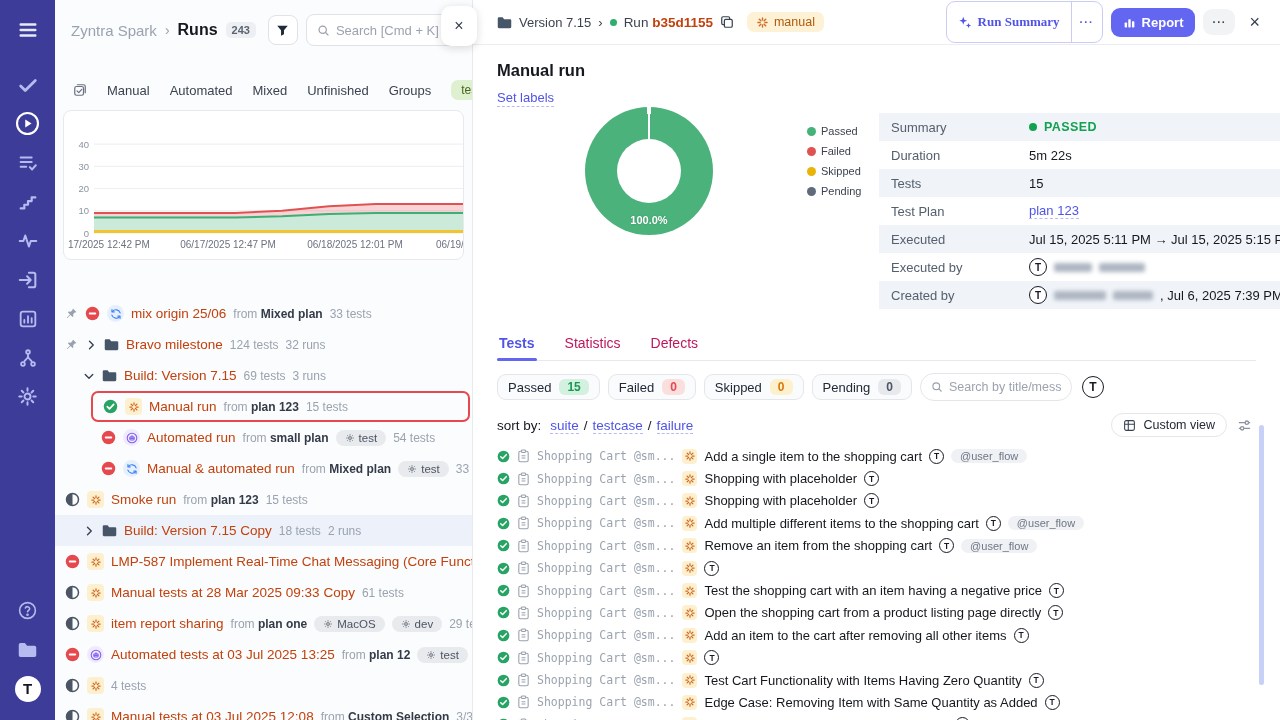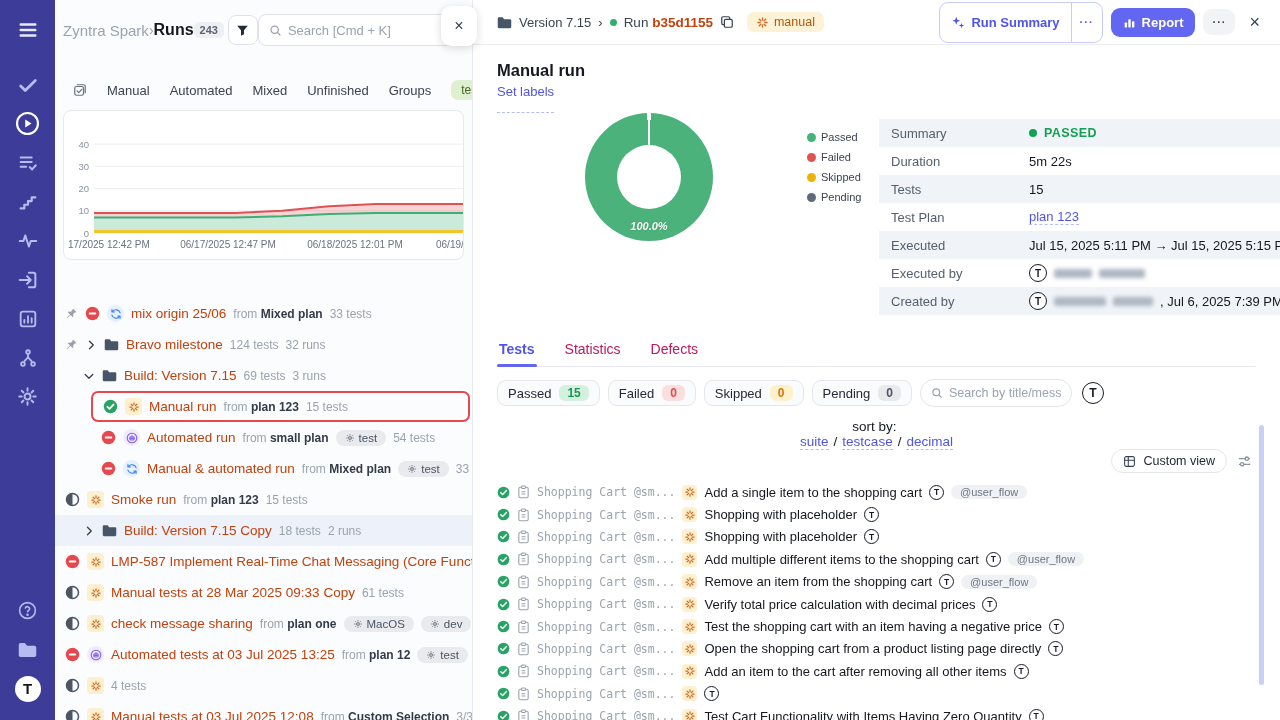--- a/index.html
+++ b/index.html
@@ -11,21 +11,21 @@
 
   
   .rail{width:55px;flex:0 0 55px;background:#3d3d99;display:flex;flex-direction:column;align-items:center;padding:10px 0 12px;}
   .rail-btn{width:55px;height:39px;display:flex;align-items:center;justify-content:center;background:none;border:none;}
   .rail-btn.menu{margin-bottom:16px;}
   .rail-spacer{flex:1;}
   .rail-logo{width:26px;height:26px;border-radius:50%;background:#fff;color:#14161d;font-weight:800;font-size:15px;display:flex;align-items:center;justify-content:center;}
 
   
   .lpanel{width:418px;flex:0 0 418px;background:#fbfcfd;border-right:1px solid #e7e9ee;position:relative;overflow:hidden;}
-  .lp-head{display:flex;align-items:center;padding:14px 12px 8px 8px;}
+  .lp-head{display:flex;align-items:center;gap:8px;padding:14px 12px 8px 16px;}
   .crumb-app{color:#9aa3af;font-size:15px;white-space:nowrap;}
   .crumb-sep{color:#9aa3af;font-size:14px;}
   .crumb-page{color:#15181e;font-size:16px;font-weight:700;}
   .count-badge{background:#edeff3;color:#5b6472;font-size:11px;font-weight:600;padding:2px 6px;border-radius:5px;}
   .filter-btn{width:30px;height:30px;flex:none;border:1px solid #dfe2e8;border-radius:8px;background:#fff;display:flex;align-items:center;justify-content:center;margin-left:4px;}
   .search-sm{flex:1;height:32px;border:1px solid #dfe2e8;border-radius:8px;background:#fff;display:flex;align-items:center;gap:6px;padding:0 10px;min-width:0;}
   .search-sm input{border:none;outline:none;width:100%;font-size:13px;color:#374151;background:transparent;}
   ::placeholder{color:#9ca3af;opacity:1;}
   .lp-tabs{display:flex;align-items:center;gap:20px;padding:26px 0 10px 18px;font-size:13px;color:#3c4350;}
   .lp-tab{white-space:nowrap;}
@@ -54,32 +54,32 @@
   .rpanel{flex:1;background:#fff;position:relative;overflow:hidden;}
   .rp-top{height:45px;border-bottom:1px solid #ebedf1;display:flex;align-items:center;gap:7px;padding:0 14px 0 24px;}
   .bc-text{font-size:13px;color:#3c4350;white-space:nowrap;}
   .dot-green{width:7px;height:7px;border-radius:50%;background:#2fae6e;flex:none;}
   .bc-run{font-size:13.5px;color:#3c4350;white-space:nowrap;}
   .bc-id{font-weight:800;color:#c2410c;}
   .manual-chip{display:inline-flex;align-items:center;gap:5px;background:#fdf2d6;color:#b05a0a;font-size:12.5px;padding:3px 9px;border-radius:7px;margin-left:6px;}
   .manual-chip .mi{width:13px;height:13px;background:transparent;}
   .top-actions{margin-left:auto;display:flex;align-items:center;gap:8px;}
   .rs-btn{display:flex;align-items:stretch;border:1px solid #c9cdf6;border-radius:9px;background:#fff;overflow:hidden;}
-  .rs-main{display:flex;align-items:center;gap:6px;padding:12px 11px;color:#5054e6;font-size:13px;font-weight:600;}
+  .rs-main{display:flex;align-items:center;gap:6px;padding:12px 11px;color:#5054e6;font-size:13px;font-weight:600;font-family:Liberation Serif, serif;}
   .rs-more{border-left:1px solid #c9cdf6;display:flex;align-items:center;padding:0 8px;color:#5054e6;font-size:11px;font-weight:700;letter-spacing:1px;}
   .report-btn{display:flex;align-items:center;gap:6px;background:#6366f1;color:#fff;border:none;border-radius:9px;padding:7px 12px;font-size:13px;font-weight:600;}
   .more-btn{background:#f2f3f5;border:none;border-radius:9px;padding:7px 9px;font-size:11px;font-weight:700;color:#374151;letter-spacing:1px;}
   .close-btn{background:none;border:none;font-size:18px;color:#374151;padding:2px 6px;}
 
   .rp-body{padding:0 24px;position:relative;height:675px;}
   .run-h{font-size:16.5px;font-weight:700;margin-top:16px;color:#15181e;}
-  .setlabels{display:inline-block;margin-top:4px;font-size:13px;color:#5054e6;border-bottom:1px dashed #b8bbf2;padding-bottom:13px;}
+  .setlabels{display:inline-block;margin-top:10px;font-size:13px;color:#5054e6;border-bottom:1px dashed #b8bbf2;padding-bottom:1px;}
 
   .overview{display:flex;margin-top:6px;height:212px;}
-  .donut-zone{width:310px;flex:0 0 310px;padding-left:88px;margin-top:-6px;font-style:italic;}
+  .donut-zone{width:310px;flex:0 0 310px;padding-left:88px;margin-top:-6px;}
   .donut{width:128px;height:128px;border-radius:50%;background:conic-gradient(from -1.5deg,#ffffff 0 3deg,#4bb27b 3deg 360deg);position:relative;}
   .donut::after{content:"";position:absolute;inset:32px;background:#fff;border-radius:50%;}
   .donut-val{position:absolute;left:0;right:0;bottom:9px;text-align:center;color:#fff;font-size:11px;font-weight:700;z-index:2;text-shadow:0 0 2px rgba(0,0,0,.2);}
   .legend-zone{width:72px;flex:0 0 72px;padding-top:12px;display:flex;flex-direction:column;gap:8px;}
   .lg-item{display:flex;align-items:center;gap:5px;font-size:11px;color:#3c4350;white-space:nowrap;}
   .lg-dot{width:9px;height:9px;border-radius:50%;flex:none;}
 
   .details{flex:1;}
   .dr{display:flex;align-items:center;min-height:28px;padding:0 12px;font-size:13px;}
   .dr.shade{background:#f0f4f9;}
@@ -100,21 +100,21 @@
   .fchip{display:flex;align-items:center;gap:8px;border:1px solid #e4e6ea;background:#fafbfc;border-radius:9px;padding:4px 10px;font-size:13px;color:#232936;}
   .fb{border-radius:6px;padding:1px 8px;font-size:12px;font-weight:600;}
   .fb-passed{background:#d4f0df;color:#199854;}
   .fb-failed{background:#fbdede;color:#e5484d;}
   .fb-skipped{background:#fcf0cd;color:#d97706;}
   .fb-pending{background:#e7e9ed;color:#4b5563;}
   .search-pill{display:flex;align-items:center;gap:6px;border:1px solid #e4e6ea;border-radius:16px;background:#fff;height:28px;padding:0 10px;width:152px;flex:none;}
   .search-pill input{border:none;outline:none;font-size:12.5px;width:100%;background:transparent;color:#374151;}
   .filters-row .tava{width:22px;height:22px;font-size:12px;margin-left:2px;}
 
-  .sort-row{display:flex;align-items:center;margin-top:12px;font-size:13.5px;color:#15181e;flex-direction:column;}
+  .sort-row{display:flex;align-items:center;margin-top:12px;font-size:13.5px;color:#15181e;}
   .sort-label{margin-right:4px;}
   .sortlink{color:#5054e6;border-bottom:1px dashed #b8bbf2;margin:0 5px;text-decoration:none;}
   .sort-sep{color:#15181e;}
   .sort-right{margin-left:auto;display:flex;align-items:center;gap:10px;margin-right:4px;}
   .cv-btn{display:flex;align-items:center;gap:7px;border:1px solid #e4e6ea;border-radius:15px;background:#fff;padding:4px 11px;font-size:12.5px;color:#232936;white-space:nowrap;}
   .sliders-btn{background:none;border:none;display:flex;}
 
   .tests-list{margin-top:8px;}
   .test-row{height:22.4px;display:flex;align-items:center;gap:7px;font-size:13px;white-space:nowrap;overflow:hidden;}
   .suite{font-family:"DejaVu Sans Mono",monospace;font-size:11.5px;color:#9aa3ae;}
@@ -489,21 +489,21 @@
             <svg width="15" height="15" viewBox="0 0 16 16">
               <circle cx="8" cy="8" r="6.4" fill="none" stroke="#4b5563" stroke-width="1.6"></circle>
               <path d="M8 1.6A6.4 6.4 0 0 0 8 14.4z" fill="#4b5563"></path>
             </svg>
           </span>
           <span class="mi icn" data-interactable="false">
             <svg width="10" height="10" viewBox="0 0 12 12" fill="none" stroke="#d26b24" stroke-width="1.5" stroke-linecap="round">
               <path d="M6 1v2.4M6 8.6V11M1 6h2.4M8.6 6H11M2.5 2.5l1.7 1.7M7.8 7.8l1.7 1.7M9.5 2.5L7.8 4.2M4.2 7.8l-1.7 1.7"></path>
             </svg>
           </span>
-          <span class="rt" data-interactable="false">check message sharing</span>
+          <span class="rt" data-interactable="false">item report sharing</span>
           <span class="rfrom" data-interactable="false"><span>from</span> <b>plan one</b></span>
           <span class="rtag" data-interactable="false">
             <span class="icn " data-interactable="false">
               <svg width="10" height="10" viewBox="0 0 16 16" fill="none" stroke="#6b7280" stroke-width="1.6">
                 <circle cx="8" cy="8" r="2.2"></circle>
                 <path d="M8 2v2M8 12v2M2 8h2M12 8h2M3.8 3.8l1.4 1.4M10.8 10.8l1.4 1.4M12.2 3.8l-1.4 1.4M5.2 10.8l-1.4 1.4"></path>
               </svg>
             </span>
             <span>MacOS</span>
           </span>
@@ -748,21 +748,21 @@
                 <path d="M10.5 10.5L14 14"></path>
               </svg>
             </span>
             <input type="text" data-interactable="true" placeholder="Search by title/message" style="">
           </div>
           <span class="tava" data-interactable="true">T</span>
         </div>
 
       <div class="sort-row" data-interactable="false">
         <span class="sort-label" data-interactable="false">sort by:</span>
-        <span id="sortLinks"><a class="sortlink" data-interactable="true">suite</a><span class="sort-sep" data-interactable="false">/</span><a class="sortlink" data-interactable="true">testcase</a><span class="sort-sep" data-interactable="false">/</span><a class="sortlink" data-interactable="true">decimal</a></span>
+        <span id="sortLinks"><a class="sortlink" data-interactable="true">suite</a><span class="sort-sep" data-interactable="false">/</span><a class="sortlink" data-interactable="true">testcase</a><span class="sort-sep" data-interactable="false">/</span><a class="sortlink" data-interactable="true">failure</a></span>
         <span class="sort-right" data-interactable="false">
           <button class="cv-btn" data-interactable="true">
             <span class="icn" data-interactable="false">
                 <svg width="13" height="13" viewBox="0 0 16 16" fill="none" stroke="#374151" stroke-width="1.3">
                   <rect x="2" y="2" width="12" height="12" rx="2"></rect>
                   <path d="M2 6.5h12M6.5 2v12"></path>
                 </svg>
               </span>
             <span>Custom view</span>
           </button>
@@ -910,21 +910,20 @@
                 <rect x="5.5" y="1.2" width="5" height="3.2" rx="1" fill="#fbfcfd"></rect>
                 <path d="M5.5 8.6h5M5.5 11.6h5"></path>
               </svg>
             </span>
             <span class="suite" data-interactable="false">Shopping Cart @sm...</span>
             <span class="mi icn" data-interactable="false">
               <svg width="10" height="10" viewBox="0 0 12 12" fill="none" stroke="#d26b24" stroke-width="1.5" stroke-linecap="round">
                 <path d="M6 1v2.4M6 8.6V11M1 6h2.4M8.6 6H11M2.5 2.5l1.7 1.7M7.8 7.8l1.7 1.7M9.5 2.5L7.8 4.2M4.2 7.8l-1.7 1.7"></path>
               </svg>
             </span>
-            <span class="ttl" data-interactable="false">Verify total price calculation with decimal prices</span>
             <span class="tava" data-interactable="false">T</span>
           </div>
           <div class="test-row" data-interactable="true">
             <span class="icn " data-interactable="false">
               <svg width="13" height="13" viewBox="0 0 16 16">
                 <circle cx="8" cy="8" r="7.2" fill="#27a463"></circle>
                 <path d="M4.6 8.2l2.3 2.3 4.5-4.8" stroke="#fff" stroke-width="1.8" fill="none" stroke-linecap="round" stroke-linejoin="round"></path>
               </svg>
             </span>
             <span class="icn " data-interactable="false">

